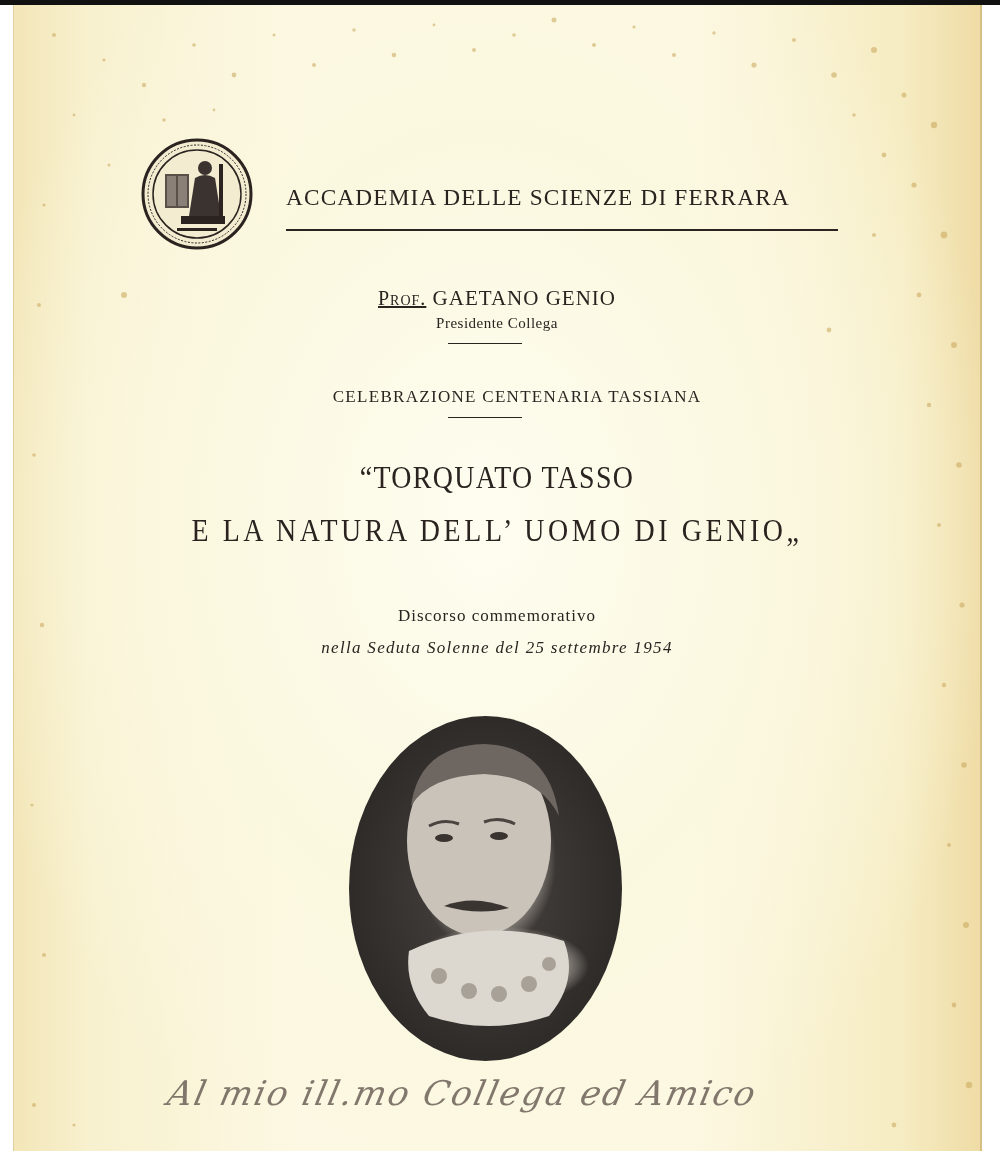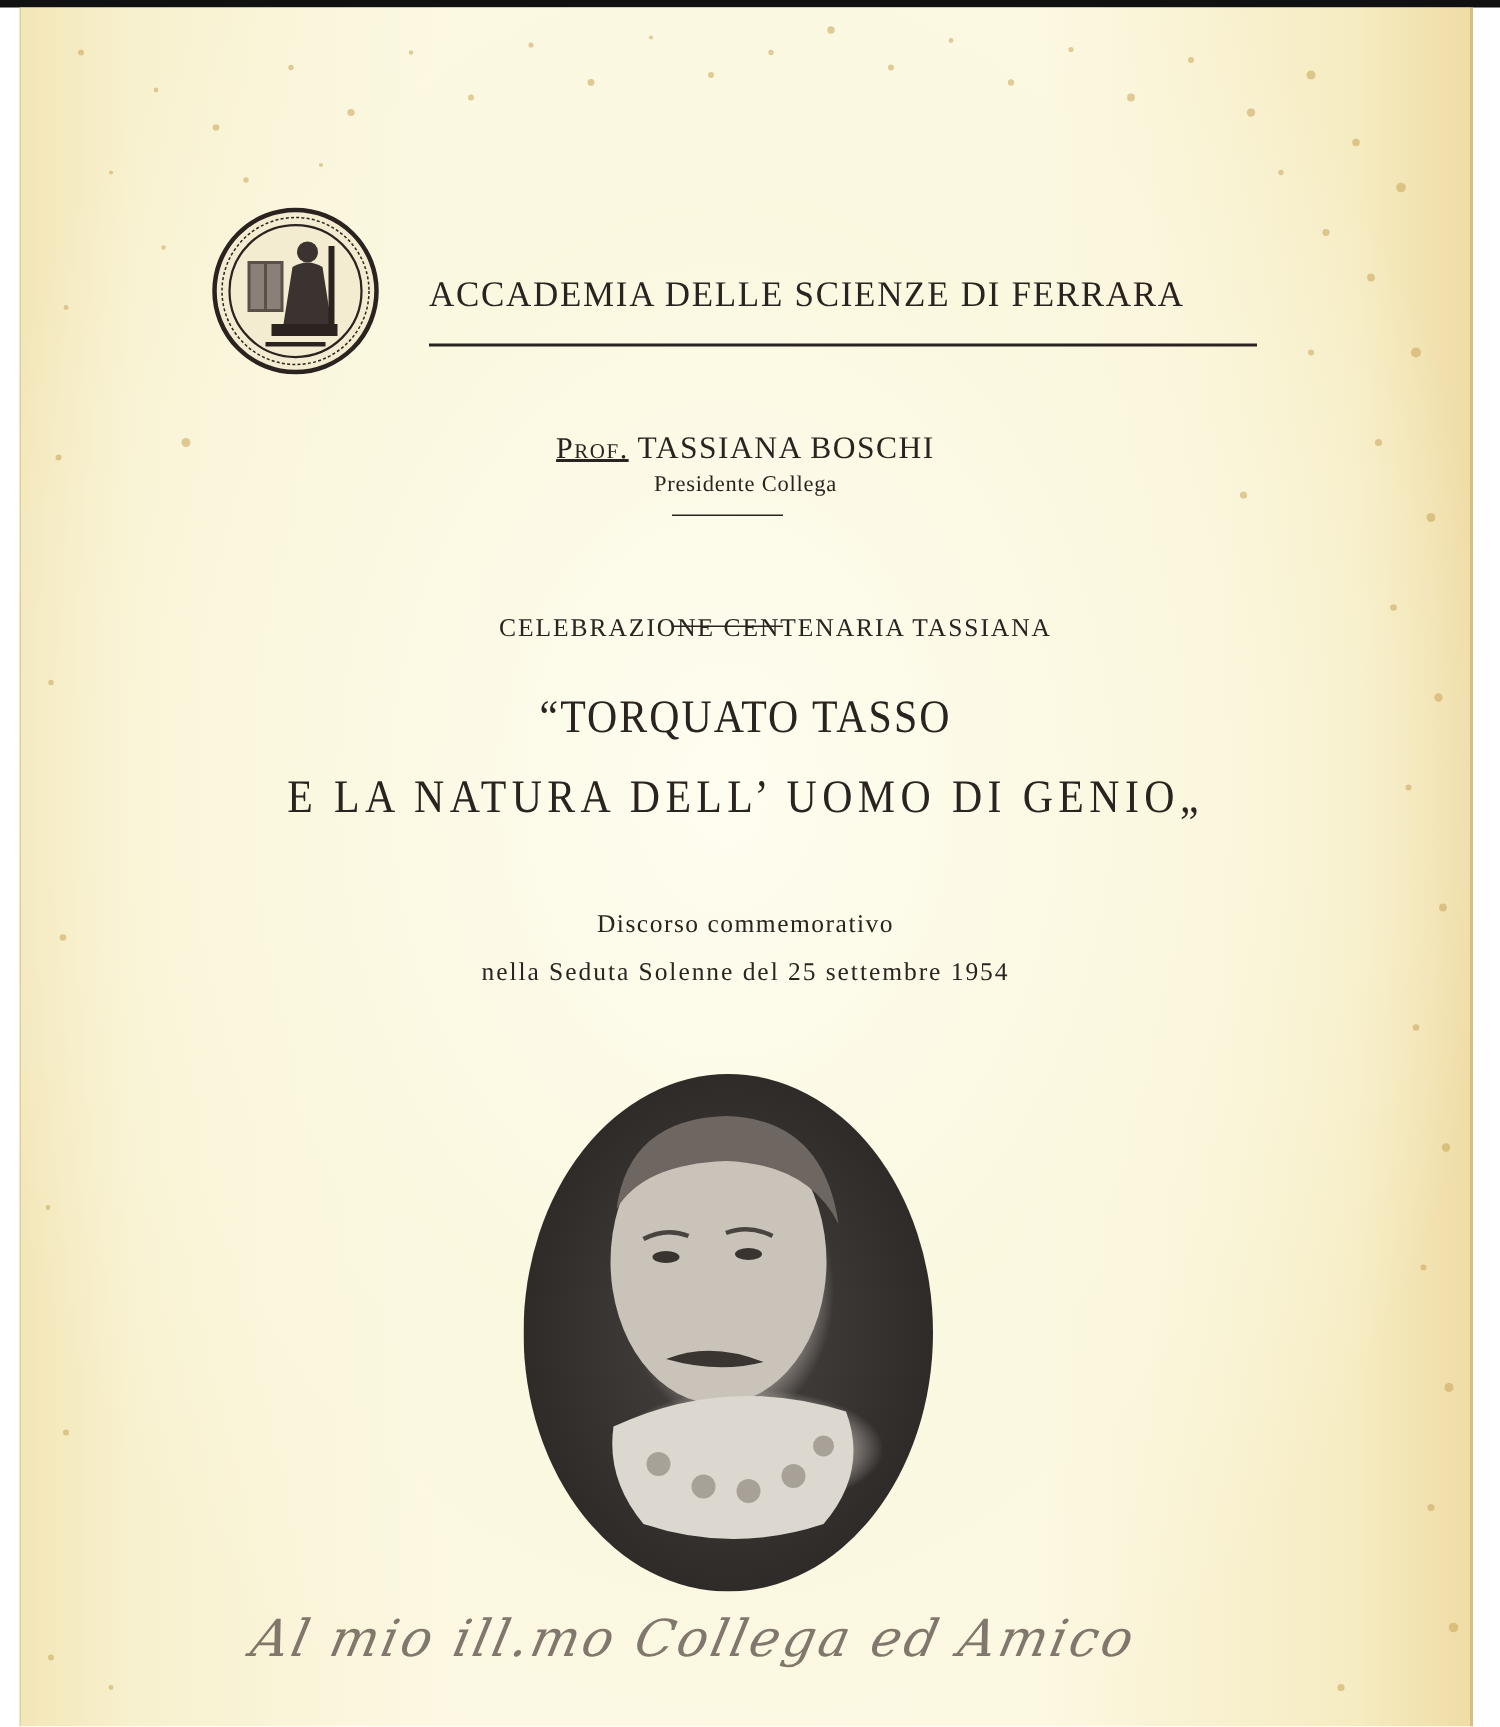--- a/index.html
+++ b/index.html
@@ -17,25 +17,25 @@
   .speckles { position:absolute; inset:0; pointer-events:none; }
   .serif { font-family:"Liberation Serif","DejaVu Serif",serif; color:#2a2320; }
   .seal { position:absolute; left:127px; top:133px; width:112px; height:112px; }
   .academy { position:absolute; left:272px; top:179px; width:560px; font-size:24px; letter-spacing:1.2px; text-align:left; transform:scaleX(0.97); transform-origin:left; }
   .rule-main { position:absolute; left:272px; top:224px; width:552px; height:0; border-top:2px solid #2a2320; }
   .center { position:absolute; left:0; width:966px; text-align:center; }
   .prof { top:281px; font-size:21px; letter-spacing:1px; }
   .prof .sc { font-size:16px; }
   .pres { top:310px; font-size:15px; letter-spacing:0.5px; }
   .short-rule { position:absolute; width:74px; border-top:1.5px solid #2a2320; }
-  .celeb { top:404px; font-size:17px; letter-spacing:1.3px;padding-left:20px; }
+  .celeb { top:382px; font-size:17px; letter-spacing:1.3px;padding-left:20px; }
   .title1 { top:455px; font-size:31px; letter-spacing:1.5px; transform:scaleX(0.9); }
   .title2 { top:508px; font-size:31px; letter-spacing:4px; transform:scaleX(0.9); }
   .disc1 { top:601px; font-size:17px; letter-spacing:1px; }
-  .disc2 { top:633px; font-size:17px; letter-spacing:1.3px; }
+  .disc2 { top:633px; font-size:17px; font-style:italic; letter-spacing:1.3px; }
   .portrait {
     position:absolute; left:335px; top:711px; width:273px; height:345px; border-radius:50%;
     background:
       radial-gradient(ellipse 70px 90px at 137px 145px, #cfcac2 0%, #b3ada4 60%, rgba(0,0,0,0) 100%),
       radial-gradient(ellipse 90px 40px at 150px 250px, #d8d4cc 0%, #bdb7ae 60%, rgba(0,0,0,0) 100%),
       radial-gradient(ellipse at center, #4a4542 0%, #2f2b29 70%, #1f1c1a 100%);
     overflow:hidden;
   }
   .inscription {
     position:absolute; left:150px; top:1068px; width:820px; height:80px;
@@ -121,21 +121,21 @@
     <rect x="78" y="26" width="4" height="56" fill="#2a2320"></rect>
     <rect x="40" y="78" width="44" height="8" fill="#2a2320"></rect>
     <rect x="36" y="90" width="40" height="3" fill="#2a2320"></rect>
   </svg>
 
   <div class="serif academy">ACCADEMIA DELLE SCIENZE DI FERRARA</div>
   <div class="rule-main"></div>
 
   <div class="serif center prof">
     <span class="sc" style="font-variant:small-caps;font-size:20px;text-decoration:underline;">Prof.</span>
-    <span>TASSIANA BOSCHI</span>
+    <span>GAETANO GENIO</span>
   </div>
   <div class="serif center pres">Presidente Collega</div>
   <div class="short-rule" style="left:434px;top:338px;"></div>
 
   <div class="serif center celeb">CELEBRAZIONE CENTENARIA TASSIANA</div>
   <div class="short-rule" style="left:434px;top:412px;"></div>
 
   <div class="serif center title1">“TORQUATO TASSO</div>
   <div class="serif center title2">E LA NATURA DELL’ UOMO DI GENIO„</div>
 

